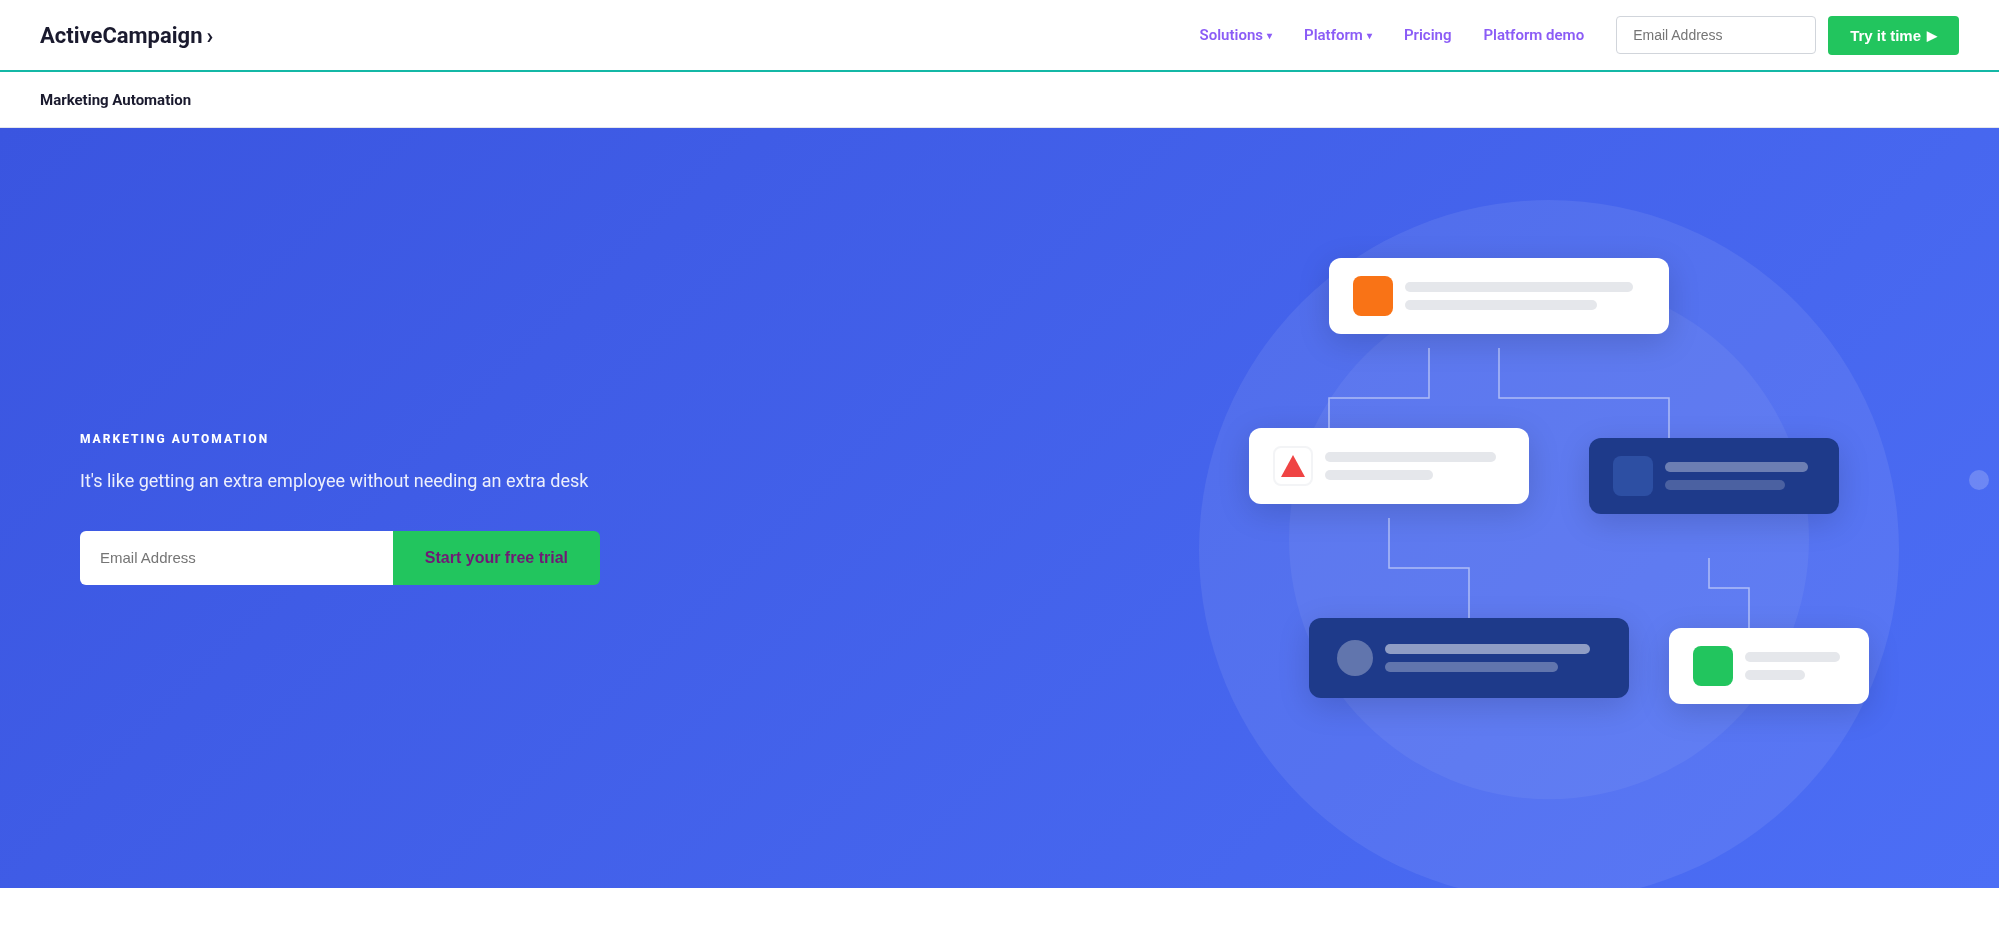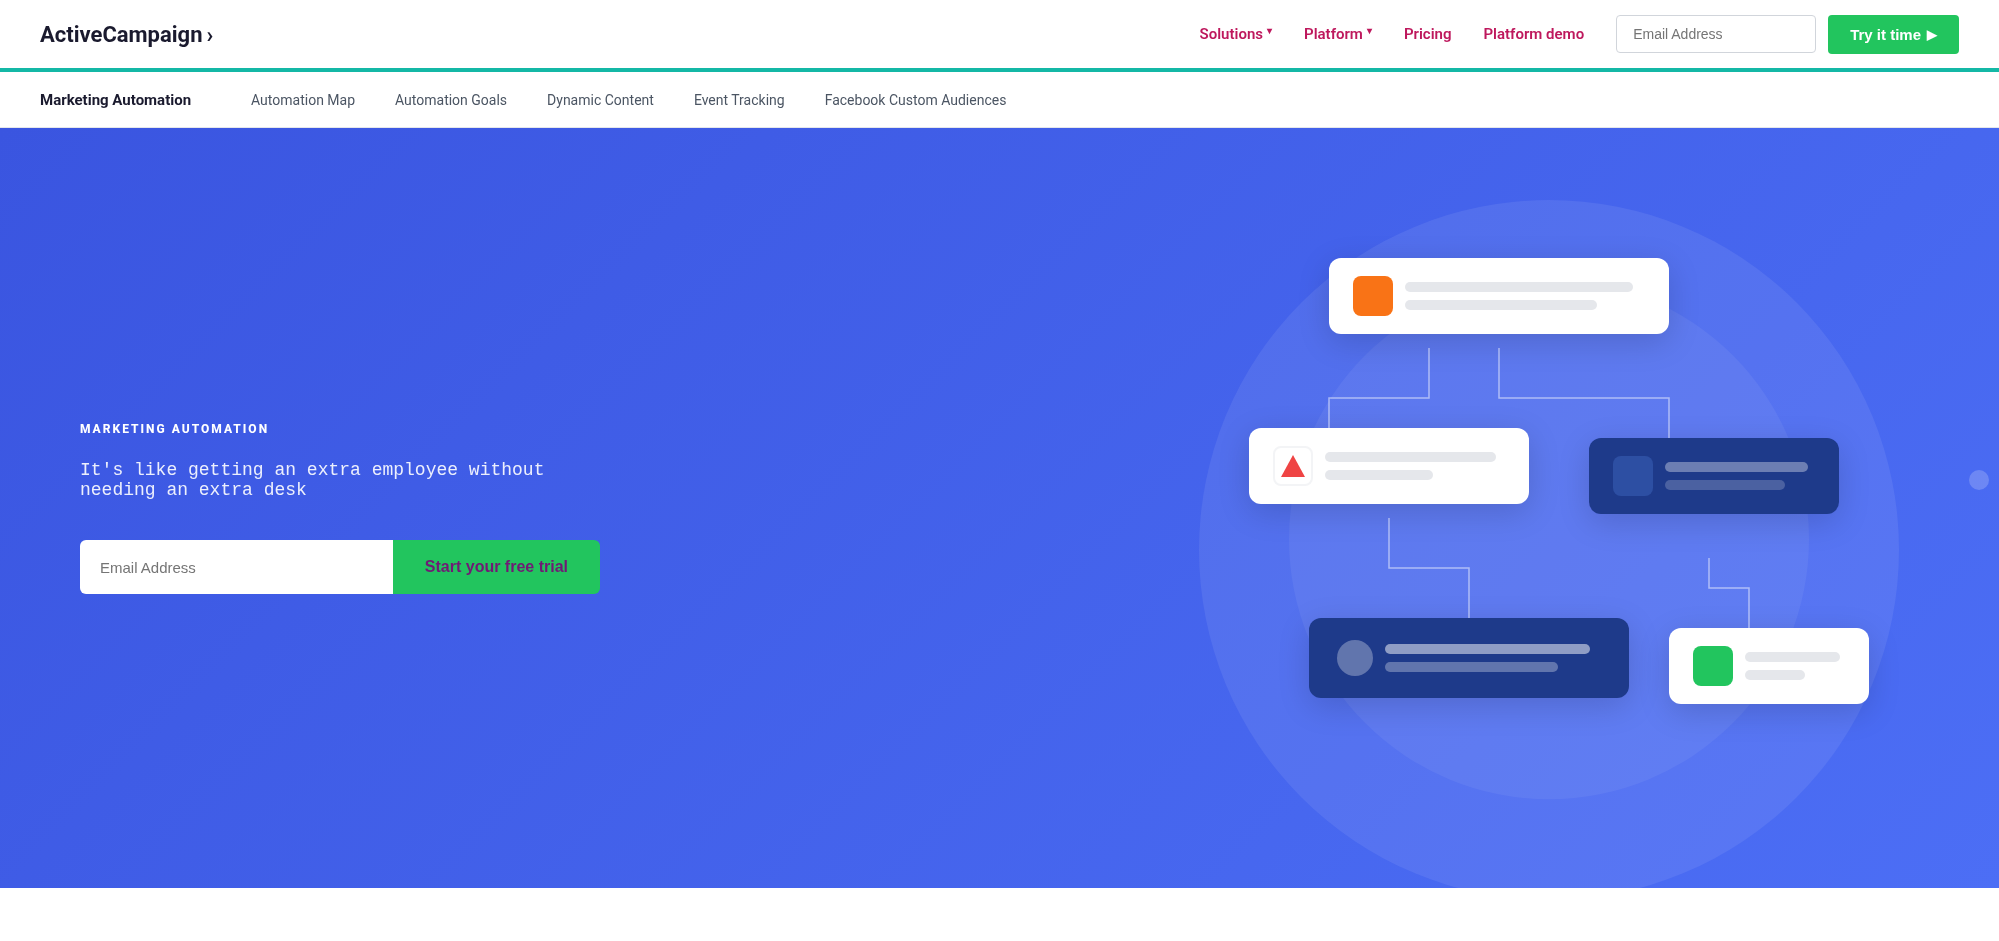--- a/index.html
+++ b/index.html
@@ -5,21 +5,21 @@
     * { margin: 0; padding: 0; box-sizing: border-box; }
     body { font-family: -apple-system, BlinkMacSystemFont, 'Segoe UI', Roboto, sans-serif; min-width: 1000px; }
 
     
     .top-nav {
       background: #fff;
       display: flex;
       align-items: center;
       padding: 0 40px;
       height: 72px;
-      border-bottom: 4px solid #14b8a6;
+      border-bottom: 2px solid #14b8a6;
     }
     .logo {
       font-size: 22px;
       font-weight: 700;
       color: #1a1a2e;
       display: flex;
       align-items: center;
       gap: 4px;
       margin-right: auto;
       white-space: nowrap;
@@ -30,24 +30,24 @@
     }
     .nav-links {
       display: flex;
       align-items: center;
       gap: 32px;
       margin-right: 32px;
     }
     .nav-link {
       font-size: 15px;
       font-weight: 600;
-      color: #be185d;
+      color: #8b5cf6;
       text-decoration: none;
       display: flex;
-      align-items: flex-start;
+      align-items: center;
       gap: 4px;
       cursor: pointer;
     }
     .nav-link .chevron {
       font-size: 10px;
     }
     .nav-cta-group {
       display: flex;
       align-items: center;
       gap: 12px;
@@ -137,21 +137,20 @@
       font-weight: 900;
       color: #fff;
       line-height: 1.1;
       margin-bottom: 28px;
     }
     .hero-subline {
       font-size: 18px;
       color: rgba(255,255,255,0.9);
       margin-bottom: 40px;
       max-width: 520px;
-      font-family: Liberation Mono, monospace;
     }
     .hero-form {
       display: flex;
       gap: 0;
       max-width: 520px;
     }
     .hero-email-input {
       flex: 1;
       border: none;
       border-radius: 6px 0 0 6px;
@@ -354,27 +353,20 @@
     <input class="nav-email-input" type="email" placeholder="Email Address" style="">
     <button class="nav-try-btn">
       <span>Try it time</span>
       <span class="arrow">▶</span>
     </button>
   </div>
 </nav>
 
 <nav class="sub-nav">
   <div class="sub-nav-title">Marketing Automation</div>
-  <div class="sub-nav-links">
-    <a class="sub-nav-link">Automation Map</a>
-    <a class="sub-nav-link">Automation Goals</a>
-    <a class="sub-nav-link">Dynamic Content</a>
-    <a class="sub-nav-link">Event Tracking</a>
-    <a class="sub-nav-link">Facebook Custom Audiences</a>
-  </div>
 </nav>
 
 <section class="hero">
   <div class="hero-left">
     <p class="hero-eyebrow">MARKETING AUTOMATION</p>
     <p class="hero-subline">It's like getting an extra employee without needing an extra desk</p>
     <div class="hero-form">
       <input class="hero-email-input" type="email" placeholder="Email Address" style="">
       <button class="hero-cta-btn">
         <span>Start your free trial</span>

